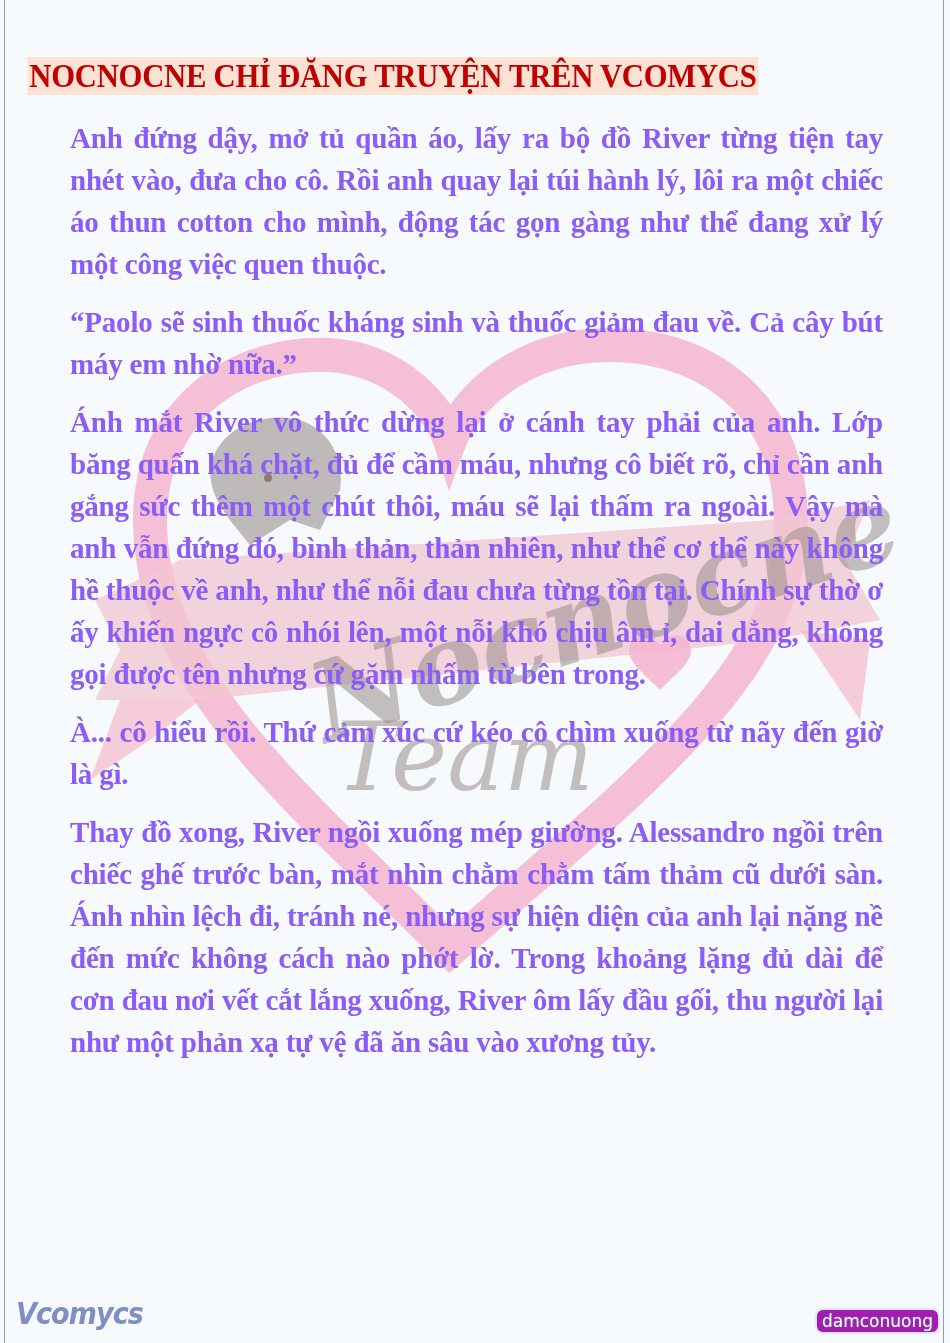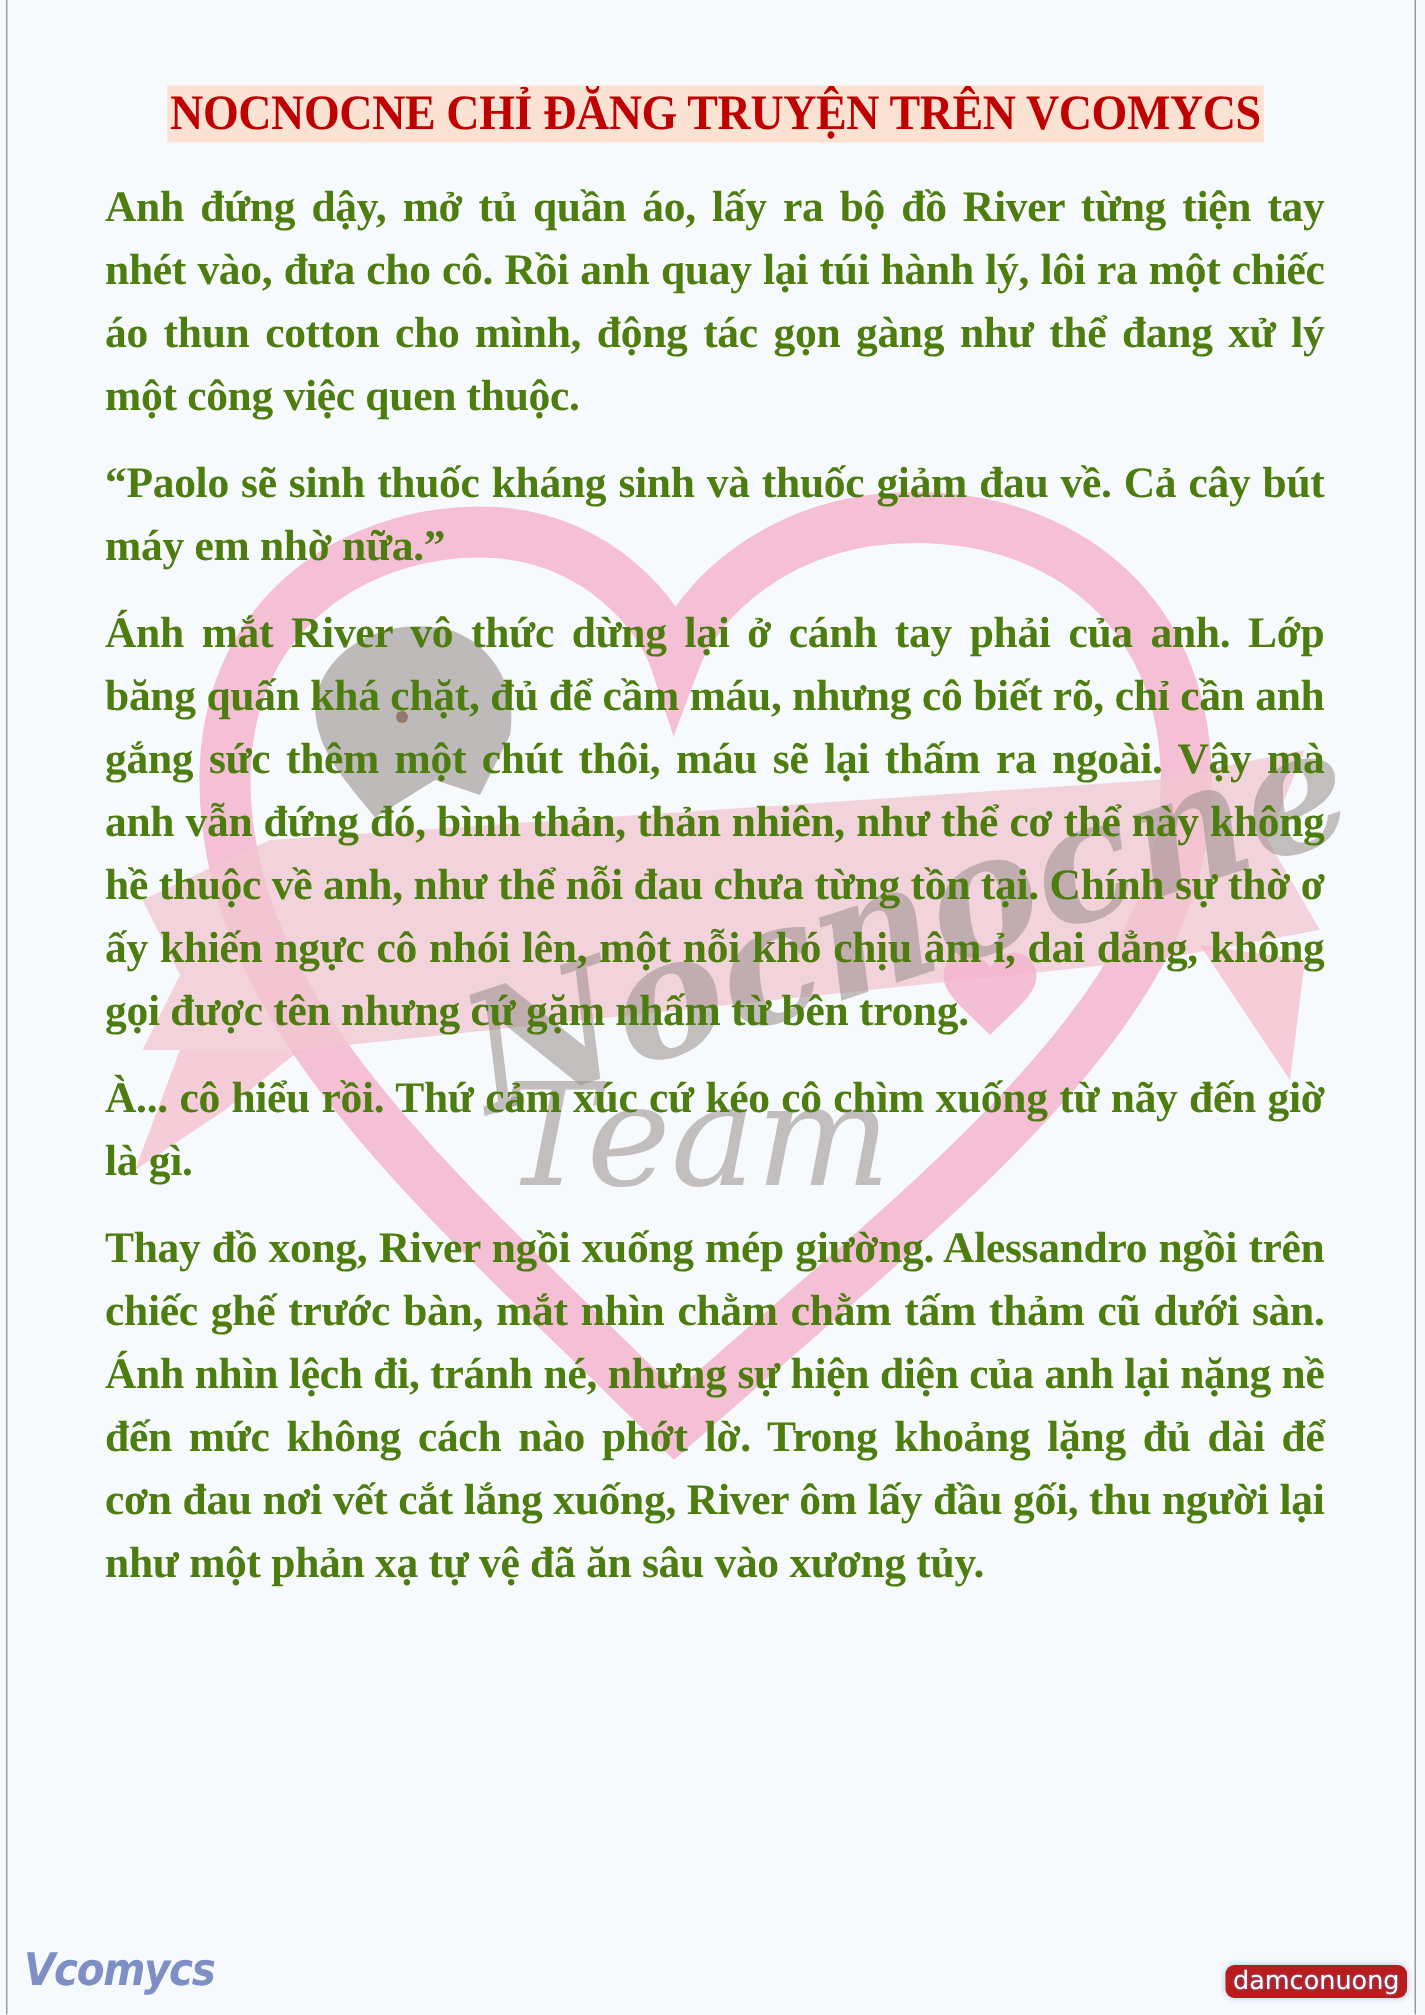--- a/index.html
+++ b/index.html
@@ -17,41 +17,41 @@
       background: #f7fafd;
     }
     .watermark {
       position: absolute;
       left: 0; top: 0; width: 950px; height: 1343px;
       pointer-events: none;
     }
     .title-wrap {
       position: absolute;
       top: 57px; left: 0; width: 870px;
-      text-align: right;
+      text-align: left;
     }
     .title {
       display: inline-block;
       background: #fbe2d3;
       color: #c00000;
       font-family: "Liberation Serif", "DejaVu Serif", serif;
       font-weight: bold;
       font-size: 33px;
       line-height: 38px;
       padding: 0 2px;
       letter-spacing: -0.3px;
       transform: scaleX(0.93);
       transform-origin: center;
     }
     .content {
       position: absolute;
       top: 117px; left: 70px; width: 813px;
     }
     .para {
-      color: #4d7c0f;
+      color: #8b5cf6;
       font-family: "Liberation Serif", "DejaVu Serif", serif;
       font-weight: bold;
       font-size: 29px;
       line-height: 42px;
       text-align: justify;
       text-align-last: left;
       margin-bottom: 16px;
       letter-spacing: -0.2px;
     }
     .footer-logo {
@@ -65,21 +65,21 @@
       letter-spacing: -1px;
       transform: scaleX(0.9);
       transform-origin: left;
     }
     .footer-credit {
       position: absolute;
       right: 12px; top: 1310px;
       font-family: "DejaVu Sans", sans-serif;
       font-size: 17px;
       color: #ffffff;
-      background: #b91c1c;
+      background: #a21caf;
       border-radius: 6px;
       padding: 1px 5px;
       box-shadow: 0 0 4px #aebde3;
       text-shadow: 0 0 2px #6b7fb6;
     }
   </style>
 </head>
 <body>
 
 <div class="page-frame"></div>

